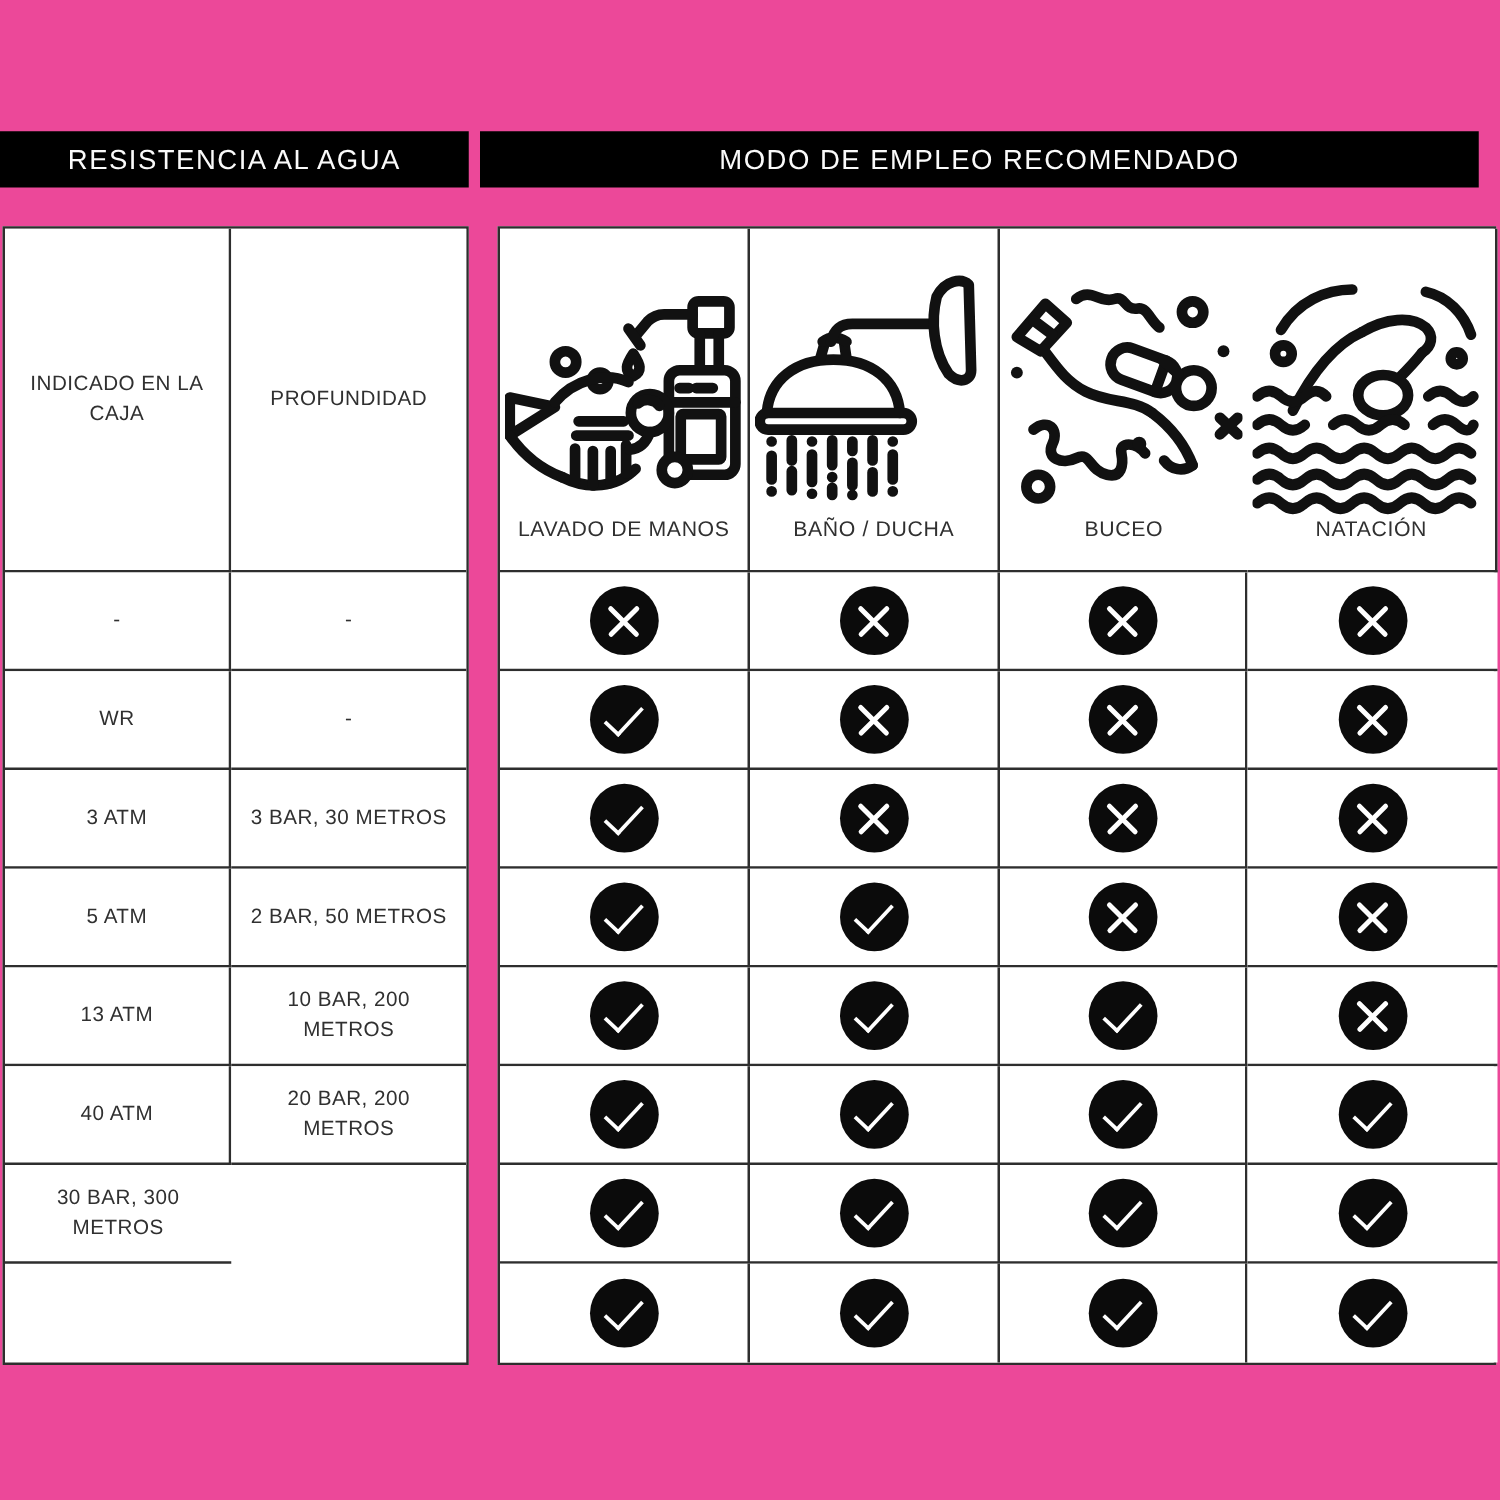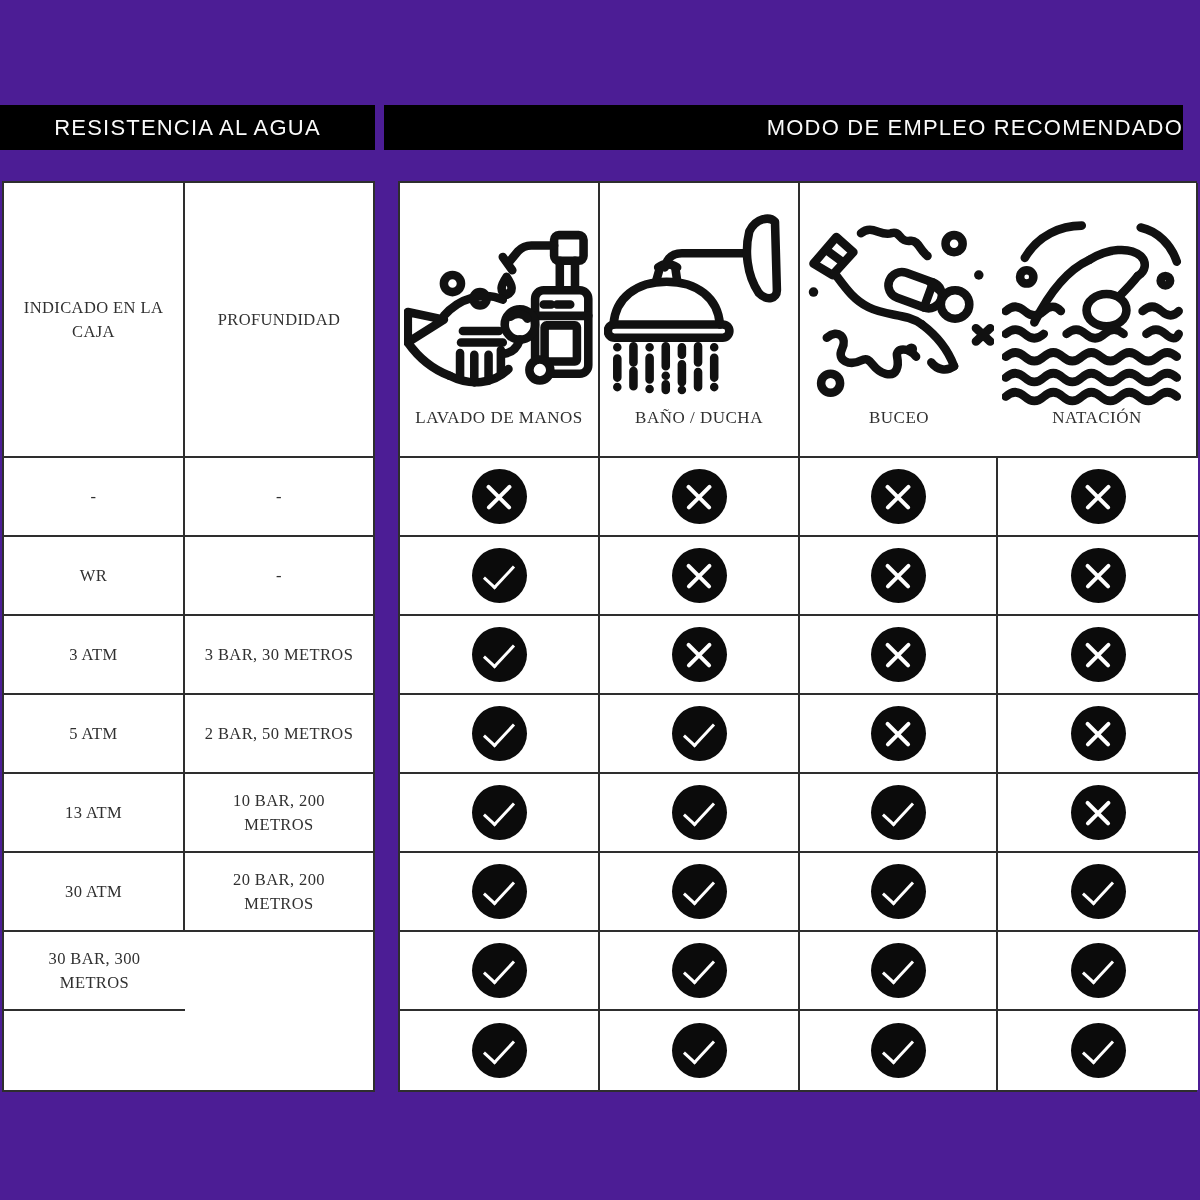--- a/index.html
+++ b/index.html
@@ -1,44 +1,44 @@
 <!DOCTYPE html>
 <html><head>
 <meta charset="utf-8">
 <style>
   :root{
     --bc:#2e2e2e;
     --txt:#303030;
   }
   html,body{margin:0;padding:0;background:#fff;}
   #stage{
-    position:relative;width:1200px;height:1200px;background:#4c1d95;overflow:hidden;
+    position:relative;width:1200px;height:1200px;background:#ec4899;overflow:hidden;
     font-family:"Liberation Sans", sans-serif;color:var(--txt);
   }
   .bar{
     position:absolute;top:105px;height:45px;background:#000;color:#fafafa;
     display:flex;align-items:center;justify-content:center;
     font-size:22px;letter-spacing:1.2px;
   }
   .bar-left{left:0;width:375px;}
-  .bar-right{left:384px;width:799px;justify-content:flex-end;}
+  .bar-right{left:384px;width:799px;}
   .tbl{
-    position:absolute;top:181px;border:2px solid var(--bc);display:grid;background:#fff;font-family:Liberation Serif, serif;
+    position:absolute;top:181px;border:2px solid var(--bc);display:grid;background:#fff;
   }
   .tleft{left:2px;width:369px;grid-template-columns:181px 188px;grid-template-rows:275px repeat(8,79px);}
   .tright{left:398px;width:795px;grid-template-columns:repeat(4,1fr);grid-template-rows:275px repeat(8,79px);}
   .cell{
     box-sizing:border-box;display:flex;align-items:center;justify-content:center;
     text-align:center;font-size:16.5px;letter-spacing:0.4px;line-height:1.45;
     padding:0 14px;background:#fff;
   }
   .br{border-right:2px solid var(--bc);}
   .bb{border-bottom:2px solid var(--bc);}
   .iconcell{
-    flex-direction:column;justify-content:center;
+    flex-direction:column;justify-content:flex-end;
     padding:12px 4px 19px 4px;
   }
   .iconcell .lbl{font-size:17px;letter-spacing:0.5px;white-space:nowrap;}
   .icon{width:190px;height:205px;flex:0 0 auto;}
   .icon *{vector-effect:none;}
   .mark{width:55px;height:55px;border-radius:50%;background:#0b0b0b;position:relative;display:inline-block;}
   .mark-cross::before,.mark-cross::after{
     content:"";position:absolute;left:50%;top:50%;width:33px;height:3.5px;background:#fff;border-radius:2px;
   }
   .mark-cross::before{transform:translate(-50%,-50%) rotate(45deg);}
@@ -71,21 +71,21 @@
     <div class="cell br bb">-</div>
     <div class="cell bb">-</div>
     <div class="cell br bb">WR</div>
     <div class="cell bb">-</div>
     <div class="cell br bb">3 ATM</div>
     <div class="cell bb">3 BAR, 30 METROS</div>
     <div class="cell br bb">5 ATM</div>
     <div class="cell bb">2 BAR, 50 METROS</div>
     <div class="cell br bb">13 ATM</div>
     <div class="cell bb">10 BAR, 200 METROS</div>
-    <div class="cell br bb">30 ATM</div>
+    <div class="cell br bb">40 ATM</div>
     <div class="cell bb">20 BAR, 200 METROS</div>
     <div class="cell bb">30 BAR, 300 METROS</div>
   </div>
 
   <div class="tbl tright">
 
     <div class="cell iconcell br bb">
       <svg class="icon" viewBox="0 0 200 200">
         <rect class="st" x="158" y="28" width="31" height="27" rx="5"></rect>
         <path class="st" d="M164,55 V84 M180,55 V84"></path>

